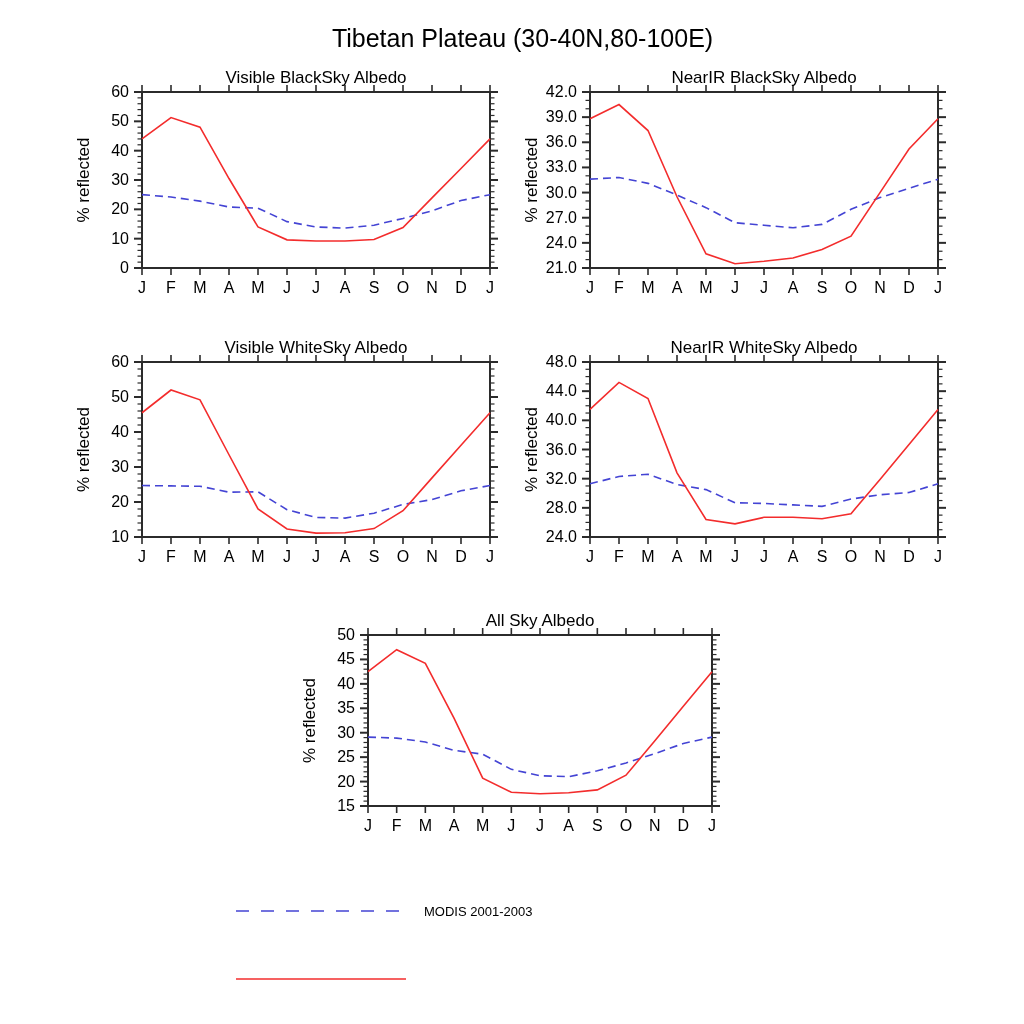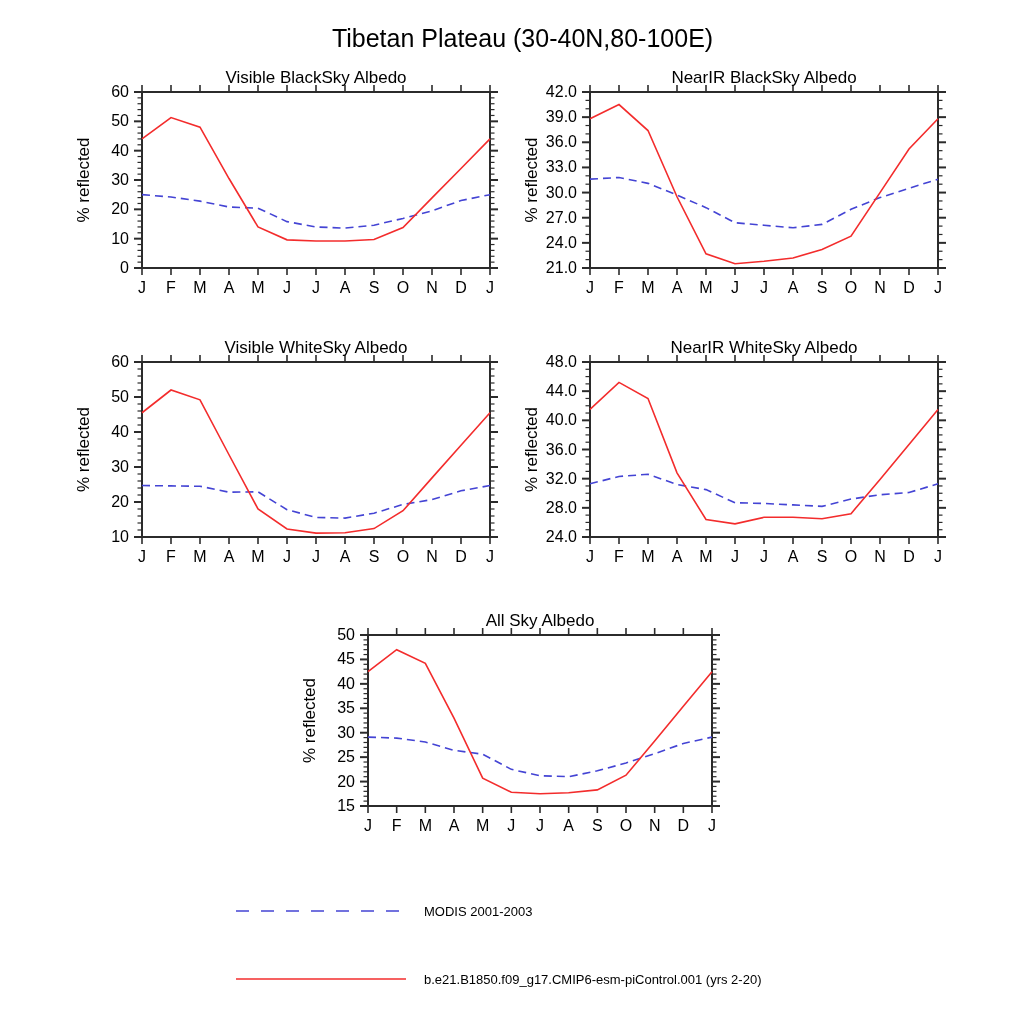--- a/index.html
+++ b/index.html
@@ -600,16 +600,15 @@
     <svg width="178" height="14">
       <line id="lg-line-0" x1="4" y1="7" x2="174" y2="7" stroke-width="1.5" stroke="#4444d4" stroke-dasharray="13 12"></line>
     </svg>
     <span class="legend-label">MODIS 2001-2003</span>
   </div>
 
   <div class="legend-row legend-row-1">
     <svg width="178" height="14">
       <line id="lg-line-1" x1="4" y1="7" x2="174" y2="7" stroke-width="1.3" stroke="#f32c2c"></line>
     </svg>
-    <span class="legend-label">b.e21.B1850.f09_g17.CMIP6-esm-piControl.001 (yrs 2-20)</span>
   </div>
 
 </div>
 
 </body></html>

